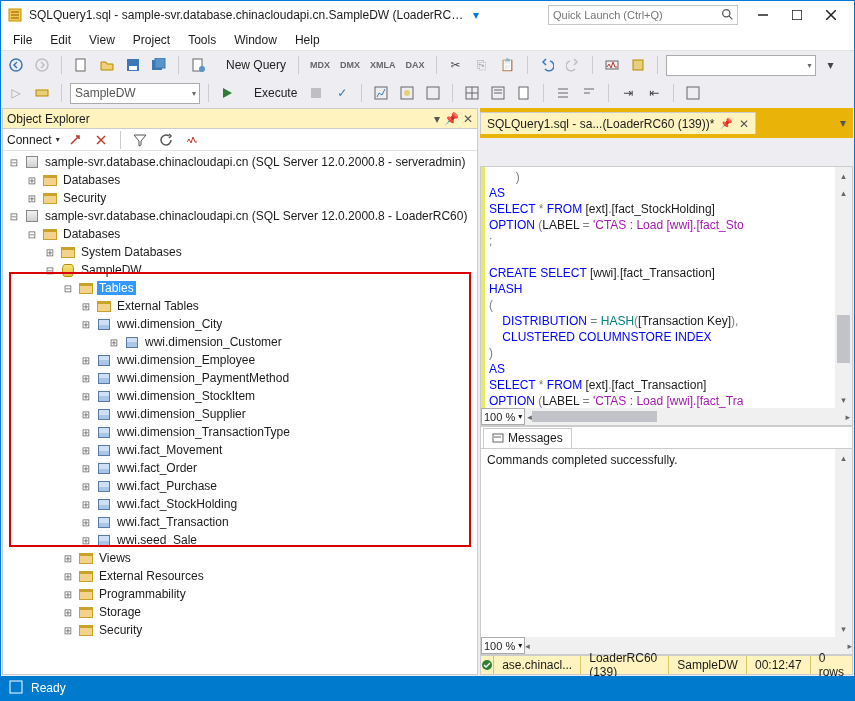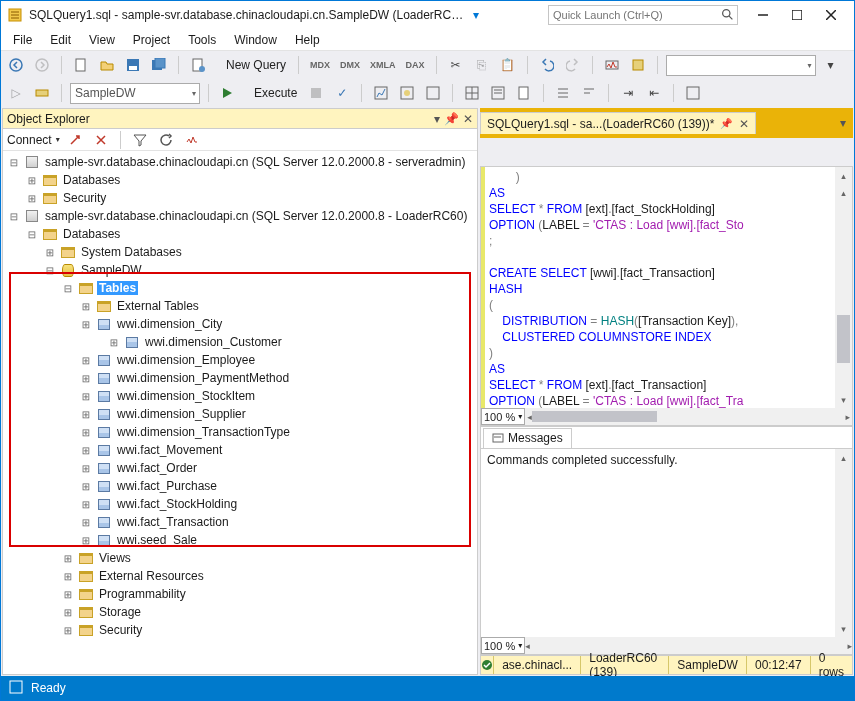--- a/index.html
+++ b/index.html
@@ -33,21 +33,21 @@
   .panel-title .pin-area { margin-left:auto; display:flex; gap:4px; color:#555;}
   .oe-tools { height:22px; border-bottom:1px solid #e3e3e3; display:flex; align-items:center; padding:0 4px; gap:4px; font-size:12px;}
   .oe-tools .connect-label { font-size:12px;}
   .tree { flex:1; overflow:auto; padding:2px 0 4px 0; white-space:nowrap; position:relative;}
   .tn { display:flex; align-items:center; height:18px; font-size:12px;}
   .tn .twist { width:14px; text-align:center; color:#666; font-size:10px; cursor:pointer;}
   .tn .twist.plus::before { content:"⊞"; }
   .tn .twist.minus::before { content:"⊟"; }
   .tn .ico { width:16px; height:16px; margin:0 3px; display:flex; align-items:center; justify-content:center;}
   .tn .lbl { padding:0 2px;}
-  .tn .lbl.selected { background:#3399ff; color:#fff;font-weight:bold;}
+  .tn .lbl.selected { background:#3399ff; color:#fff;}
   .i-folder { width:14px; height:11px; background:#f3d38b; border:1px solid #c9a227; border-top:3px solid #c9a227; }
   .i-db { width:12px; height:13px; border:1px solid #b88a00; border-radius:3px/6px; background:linear-gradient(#f7e27a,#e6c14a);}
   .i-srv { width:12px; height:12px; border:1px solid #888; background:linear-gradient(#f2f2f2,#d0d0d0);}
   .i-tbl { width:12px; height:11px; border:1px solid #5b7aa3; background:linear-gradient(to bottom,#cfe0f5 50%,#a9c5e8 50%);}
   .red-box { position:absolute; border:2px solid #d90000; pointer-events:none; left:6px; width:462px; top:121px; height:275px;}
   
   .ed-panel { flex:1; display:flex; flex-direction:column; margin:1px; min-width:0;}
   .doc-tabs { height:30px; background:#eab308; display:flex; align-items:center;}
   .doc-tab { height:22px; background:#fff4bf; border:1px solid #ccc; border-bottom:none; display:flex; align-items:center; padding:0 6px; font-size:12px; gap:6px;}
   .doc-tab .close-x { color:#555;}

